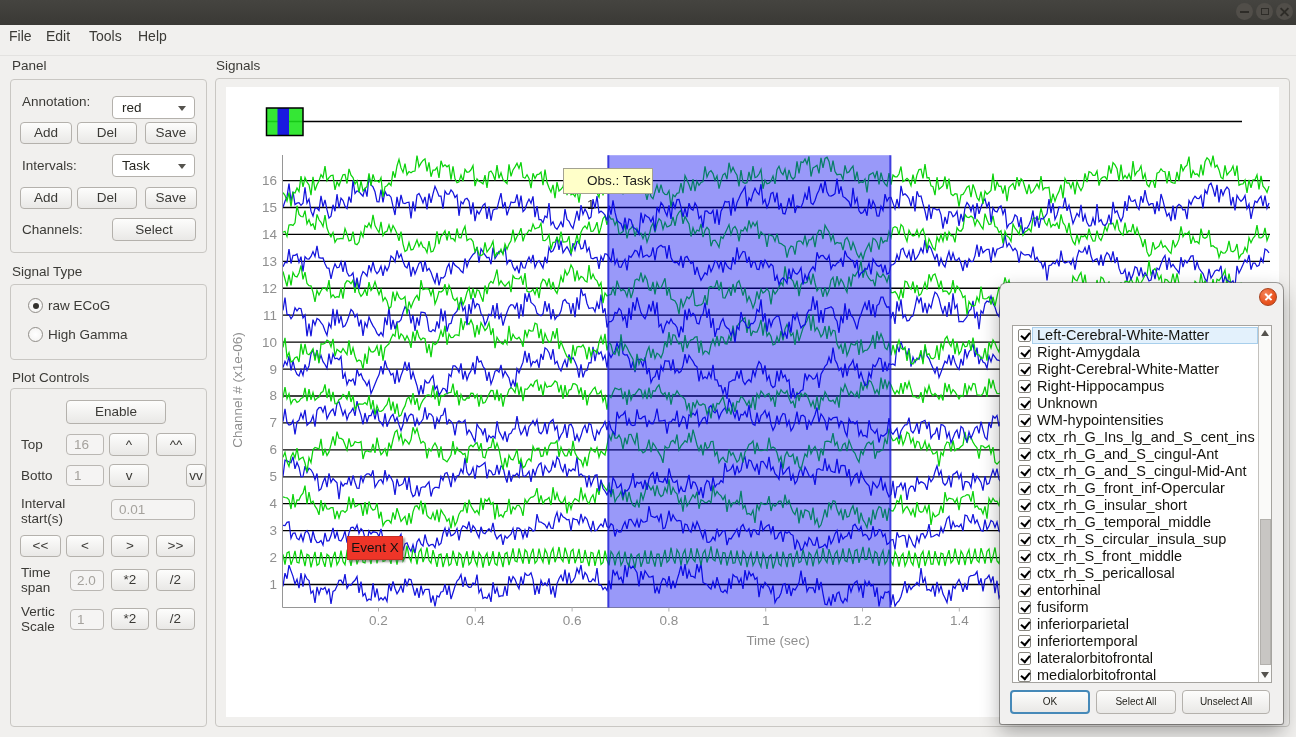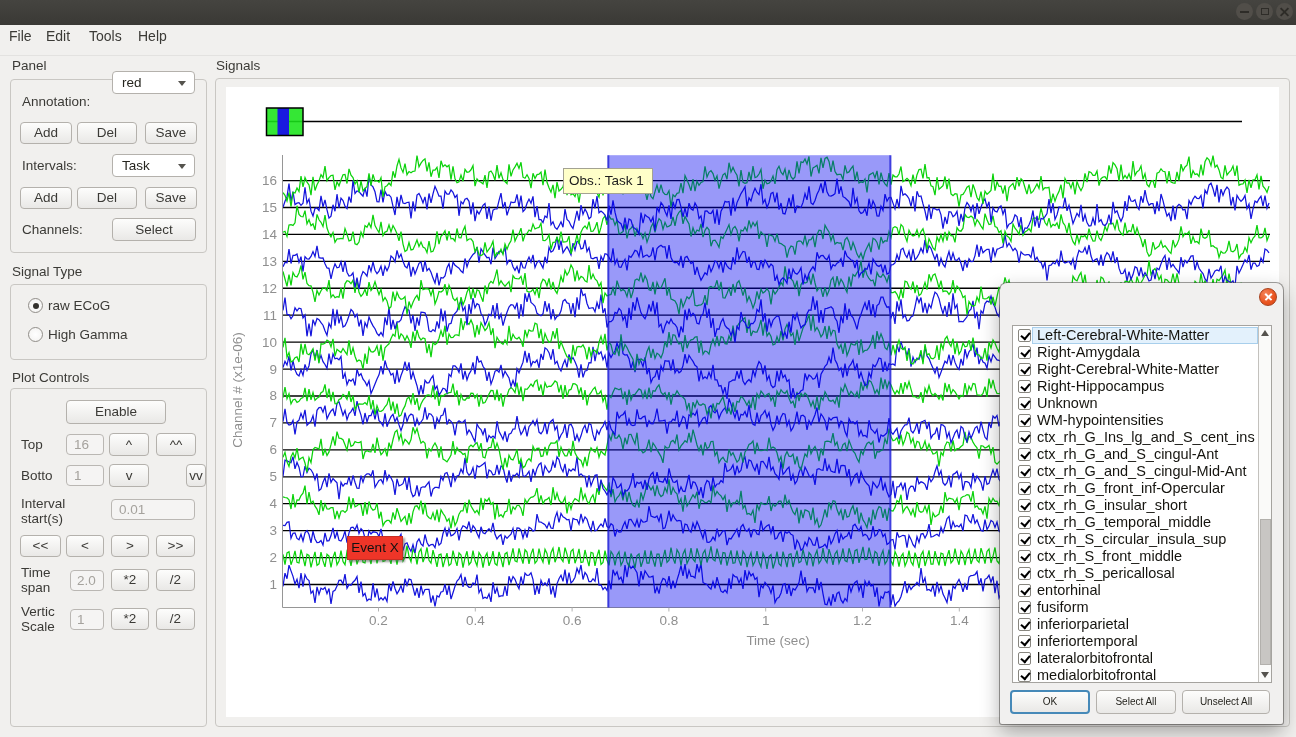--- a/index.html
+++ b/index.html
@@ -26,21 +26,21 @@
 .combo .arrow { position:absolute; right:8px; top:50%; margin-top:-2px; width:0; height:0; border-left:4px solid transparent; border-right:4px solid transparent; border-top:5px solid #55534e; }
 .input { background:#f5f4f3; border:1px solid #bab7b3; border-radius:4px; color:#a5a29d; font-size:13.5px; }
 .radio { width:15px; height:15px; border-radius:50%; background:radial-gradient(#ffffff,#f2f1ef); border:1px solid #918e89; }
 .radio.sel::after { content:""; position:absolute; left:3.5px; top:3.5px; width:6px; height:6px; border-radius:50%; background:#35332f; }
 .lbl { font-size:13.5px; color:#3b3a36; }
 
 
 #sigframe { left:215px; top:78px; width:1075px; height:649px; border:1px solid #c9c7c3; border-radius:4px; }
 #plotwhite { left:226px; top:87px; width:1053px; height:630px; background:#fff; }
 
-#tooltip { left:563px; top:168px; width:90px; height:26px; background:#ffffc9; border:1px solid #a3a292; font-size:13.5px; color:#1c1c1c; line-height:24px; padding-left:5px; }
+#tooltip { left:563px; top:168px; width:90px; height:26px; background:#ffffc9; border:1px solid #a3a292; font-size:13.5px; color:#1c1c1c; line-height:24px; padding-left:23px; }
 #eventx { left:347px; top:536px; width:56px; height:24px; background:#ee3528; border:1px solid #c62f24; box-shadow:2px 2px 2px rgba(80,80,80,0.55); font-size:13.5px; color:#111; line-height:22px; text-align:center; }
 
 
 #dialog { left:1000px; top:283px; width:283px; height:441px; background:#f1f0ef; border-radius:7px 7px 2px 2px; box-shadow:0 8px 20px rgba(0,0,0,0.32), 0 0 0 1px rgba(90,88,84,0.55); }
 #dlgtitle { left:0; top:0; width:283px; height:28px; background:linear-gradient(#4c4944,#3e3b37); border-radius:7px 7px 0 0; }
 #dlgtitle .t { width:100%; text-align:center; top:5px; font-size:14.5px; font-weight:bold; color:#d6d2cb; }
 #dlgclose { left:259px; top:5px; width:18px; height:18px; border-radius:50%; background:radial-gradient(circle at 35% 30%, #f4855a, #e9531e 60%, #d8491a); border:1px solid #a8401c; }
 #dlglist { left:12px; top:42px; width:260px; height:358px; background:#fff; border:1px solid #a5a39f; }
 .row { position:absolute; left:0; width:100%; height:17px; }
 .cb { position:absolute; left:5px; top:2px; width:13px; height:13px; background:#fff; border:1px solid #88867f; border-radius:2px; }
@@ -71,21 +71,21 @@
 <div id="menubar" class="abs">
   <div class="menuitem abs" style="left:9px;">File</div>
   <div class="menuitem abs" style="left:46px;">Edit</div>
   <div class="menuitem abs" style="left:89px;">Tools</div>
   <div class="menuitem abs" style="left:138px;">Help</div>
 </div>
 
 <div class="grouplabel abs" style="left:12px; top:58px;">Panel</div>
 <div class="groupbox abs" style="left:10px; top:79px; width:197px; height:174px;"></div>
 <div class="lbl abs" style="left:22px; top:94px;">Annotation:</div>
-<div class="combo abs" style="left:112px; top:71px; width:83px; height:23px; line-height:21px; padding-left:9px;">red<span class="arrow"></span></div>
+<div class="combo abs" style="left:112px; top:96px; width:83px; height:23px; line-height:21px; padding-left:9px;">red<span class="arrow"></span></div>
 <div class="btn abs" style="left:20px; top:122px; width:52px; height:22px; line-height:20px;">Add</div>
 <div class="btn abs" style="left:77px; top:122px; width:60px; height:22px; line-height:20px;">Del</div>
 <div class="btn abs" style="left:145px; top:122px; width:52px; height:22px; line-height:20px;">Save</div>
 <div class="lbl abs" style="left:22px; top:158px;">Intervals:</div>
 <div class="combo abs" style="left:112px; top:154px; width:83px; height:23px; line-height:21px; padding-left:9px;">Task<span class="arrow"></span></div>
 <div class="btn abs" style="left:20px; top:187px; width:52px; height:22px; line-height:20px;">Add</div>
 <div class="btn abs" style="left:77px; top:187px; width:60px; height:22px; line-height:20px;">Del</div>
 <div class="btn abs" style="left:145px; top:187px; width:52px; height:22px; line-height:20px;">Save</div>
 <div class="lbl abs" style="left:22px; top:222px;">Channels:</div>
 <div class="btn abs" style="left:112px; top:218px; width:84px; height:23px; line-height:21px;">Select</div>

